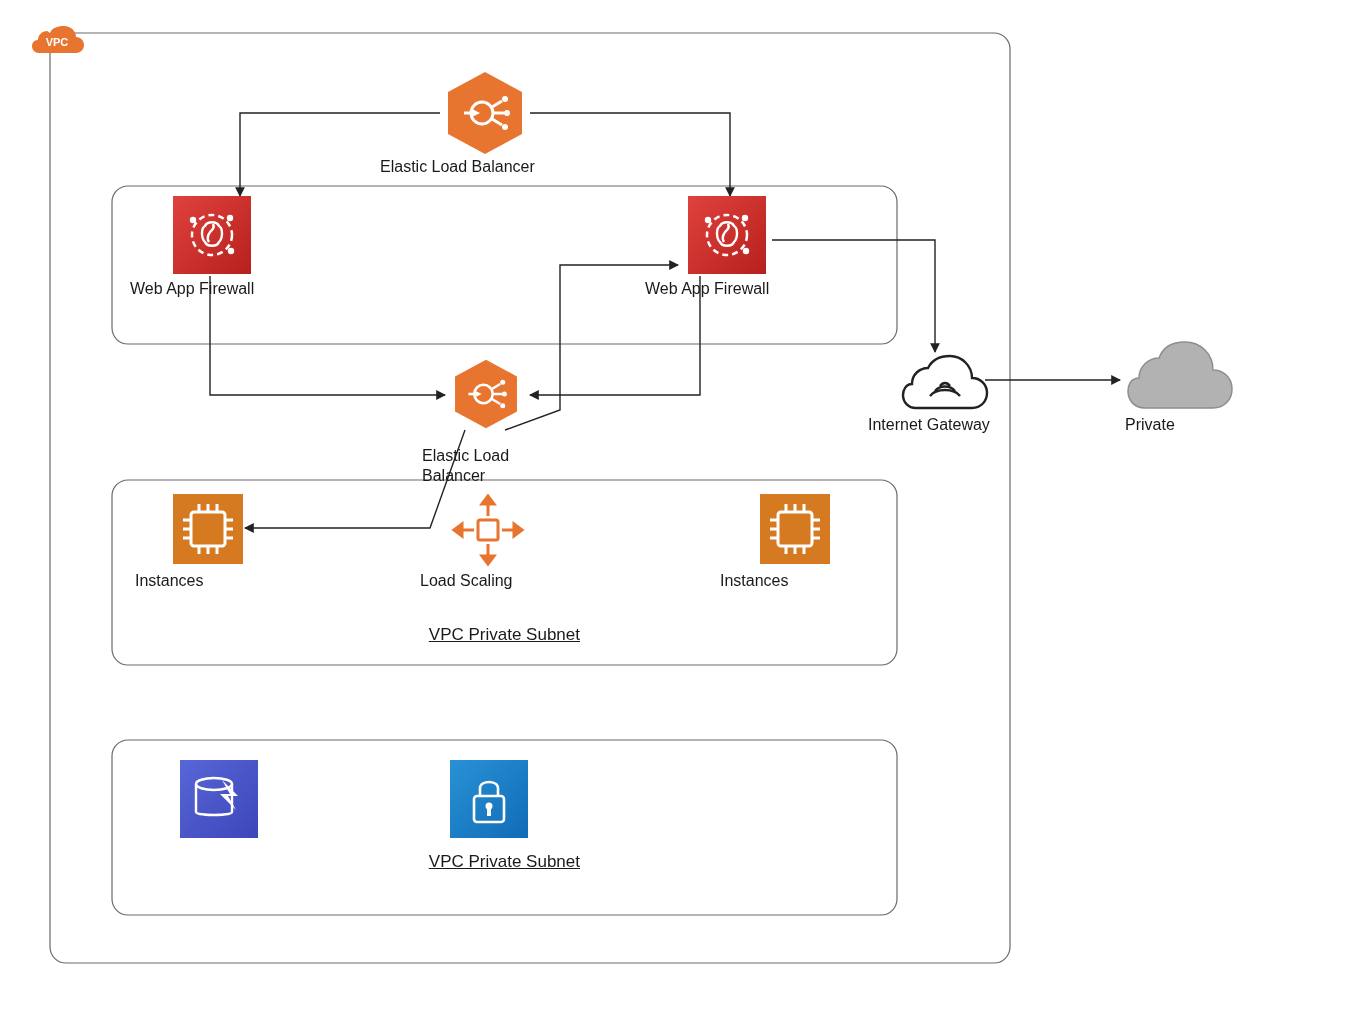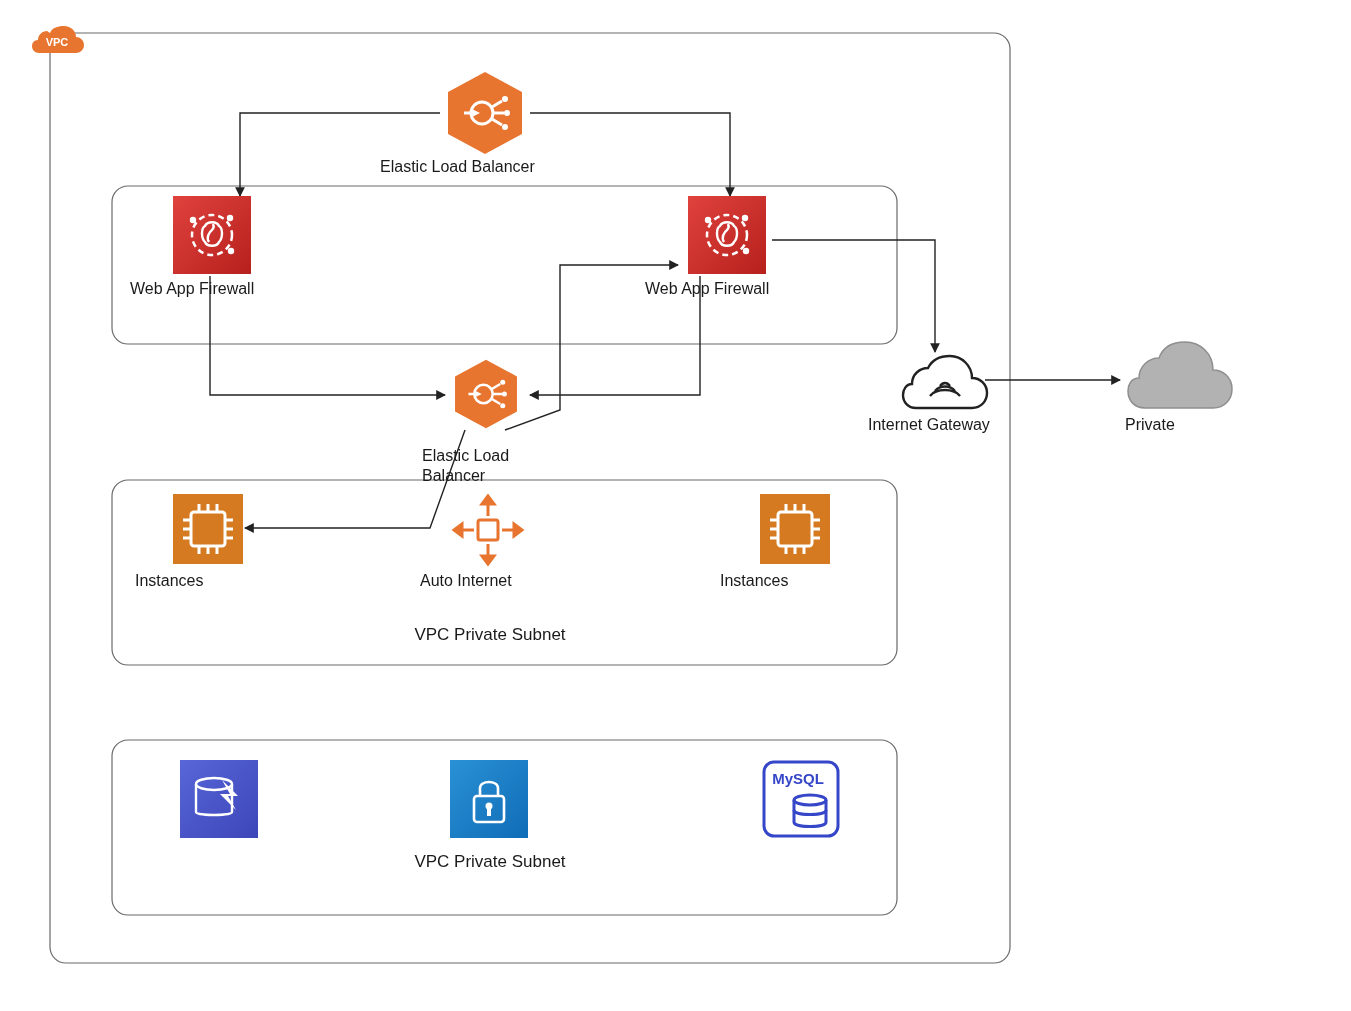--- a/index.html
+++ b/index.html
@@ -17,21 +17,22 @@
     border-radius: 15px;
   }
   svg { display: block; }
   .node-label {
     position: absolute;
     text-align: left;
     white-space: pre;
   }
   .region-label {
     position: absolute;
-    text-align: center;
+    text-align: right;
+    text-decoration: underline;
   }
 </style>
 </head>
 <body>
 
 <div class="stage">
 
   <svg width="1351" height="1011" style="position:absolute;left:0;top:0">
 
     <rect x="50" y="33" width="960" height="930" rx="16" ry="16" fill="none" stroke="#6a6a6a" stroke-width="1.2"></rect>
@@ -168,21 +169,21 @@
           <polygon points="40,6 34,14 46,14"></polygon>
         <line x1="40" y1="54" x2="40" y2="68"></line>
           <polygon points="40,74 34,66 46,66"></polygon>
         <line x1="26" y1="40" x2="12" y2="40"></line>
           <polygon points="6,40 14,34 14,46"></polygon>
         <line x1="54" y1="40" x2="68" y2="40"></line>
           <polygon points="74,40 66,34 66,46"></polygon>
       </g>
     </svg>
   </div>
-  <div class="node-label" style="left:420px;top:572px;width:140px;">Auto Internet</div>
+  <div class="node-label" style="left:420px;top:572px;width:140px;">Load Scaling</div>
 
   <div style="position:absolute;left:760px;top:494px;">
     <svg width="70" height="70" viewBox="0 0 70 70">
       <rect x="0" y="0" width="70" height="70" fill="#d57a20"></rect>
       <rect x="18" y="18" width="34" height="34" rx="3" fill="none" stroke="#fff" stroke-width="3"></rect>
       <g stroke="#fff" stroke-width="3">
         <line x1="26" y1="10" x2="26" y2="18"></line>
           <line x1="35" y1="10" x2="35" y2="18"></line>
           <line x1="44" y1="10" x2="44" y2="18"></line>
         <line x1="26" y1="52" x2="26" y2="60"></line>
@@ -225,29 +226,20 @@
         </linearGradient>
       </defs>
       <rect width="78" height="78" fill="url(#bl)"></rect>
       <rect x="24" y="36" width="30" height="26" rx="3" fill="none" stroke="#fff" stroke-width="2.6"></rect>
       <path d="M30 36 L30 28 C30 20 48 20 48 28 L48 36" fill="none" stroke="#fff" stroke-width="2.6"></path>
       <circle cx="39" cy="46" r="3.5" fill="#fff"></circle>
       <rect x="37" y="48" width="4" height="8" fill="#fff"></rect>
     </svg>
   </div>
 
-  <div style="position:absolute;left:760px;top:758px;">
-    <svg width="82" height="82" viewBox="0 0 82 82">
-      <rect x="4" y="4" width="74" height="74" rx="10" fill="none" stroke="#3546c9" stroke-width="3"></rect>
-      <text x="38" y="26" font-size="15" font-weight="600" fill="#3546c9" text-anchor="middle">MySQL</text>
-      <ellipse cx="50" cy="42" rx="16" ry="5" fill="none" stroke="#3546c9" stroke-width="3"></ellipse>
-      <path d="M34 42 L34 64 C34 70 66 70 66 64 L66 42" fill="none" stroke="#3546c9" stroke-width="3"></path>
-      <path d="M34 52 C34 58 66 58 66 52" fill="none" stroke="#3546c9" stroke-width="3"></path>
-    </svg>
-  </div>
 
   <div class="region-label" style="left:400px;top:852px;width:180px;font-size:17px;">VPC Private Subnet</div>
 
   <div style="position:absolute;left:900px;top:346px;">
     <svg width="90" height="70" viewBox="0 0 90 70">
       <path d="M28 22 C20 22 12 28 12 38 C6 38 3 44 3 49 C3 56 8 62 16 62 L72 62 C81 62 87 55 87 47 C87 38 80 32 72 32 C72 20 62 10 50 10 C40 10 32 14 28 22 Z" fill="#fff" stroke="#222" stroke-width="2.4"></path>
       <path d="M30 50 C36 42 54 42 60 50" fill="none" stroke="#222" stroke-width="2.4"></path>
       <path d="M35 45 C40 39 50 39 55 45" fill="none" stroke="#222" stroke-width="2.4"></path>
       <path d="M40 40 C43 36 47 36 50 40" fill="none" stroke="#222" stroke-width="2.4"></path>
     </svg>

